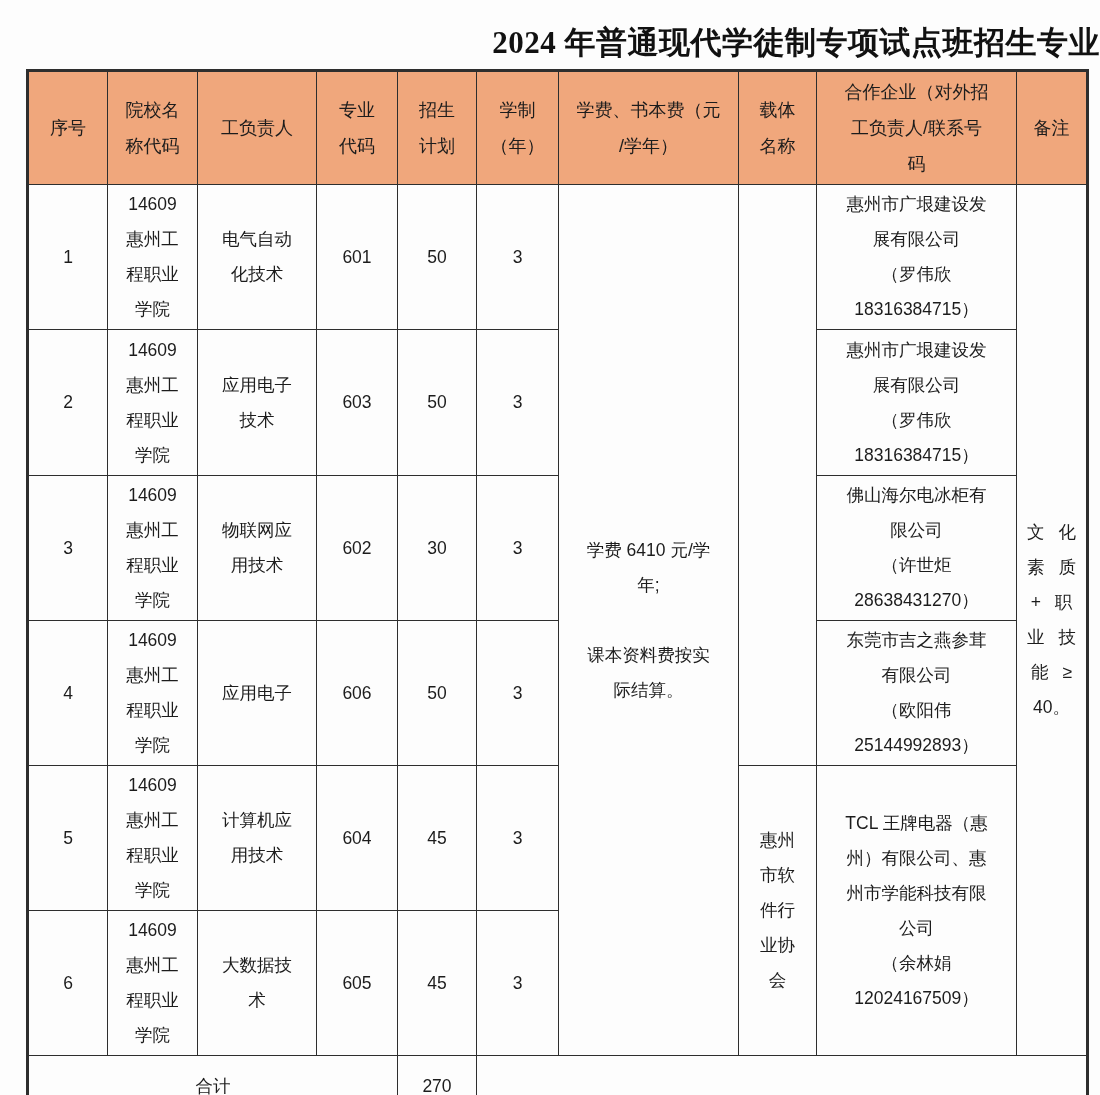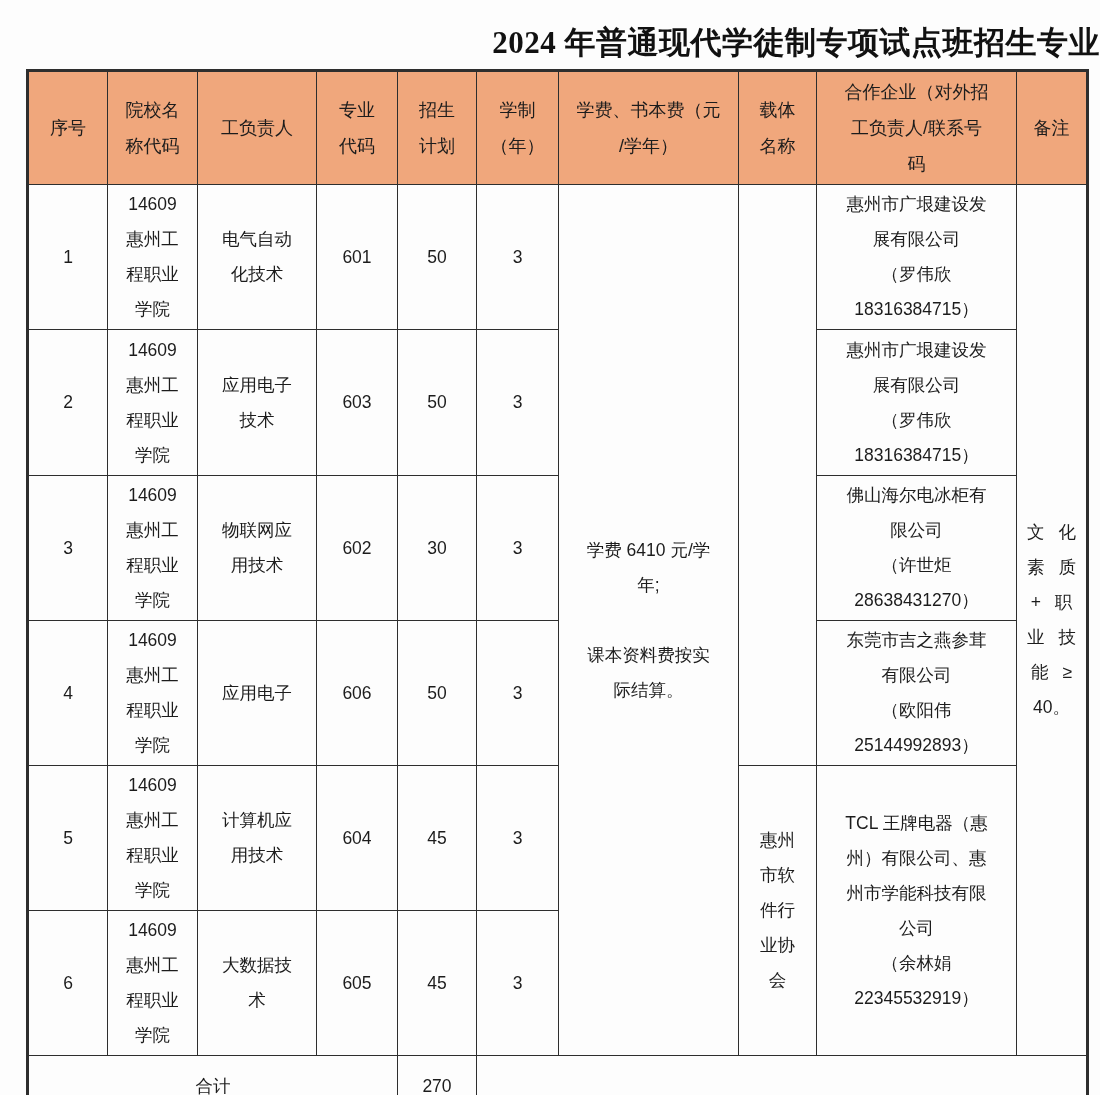--- a/index.html
+++ b/index.html
@@ -190,21 +190,21 @@
     <td class="carrier-cell" rowspan="2">惠州
 市软
 件行
 业协
 会</td>
     <td rowspan="2">TCL 王牌电器（惠
 州）有限公司、惠
 州市学能科技有限
 公司
 （余林娟
-22345532919）</td>
+12024167509）</td>
   </tr>
 
   <tr style="height:135px">
     <td>6</td>
     <td>14609
 惠州工
 程职业
 学院</td>
     <td>大数据技
 术</td>

